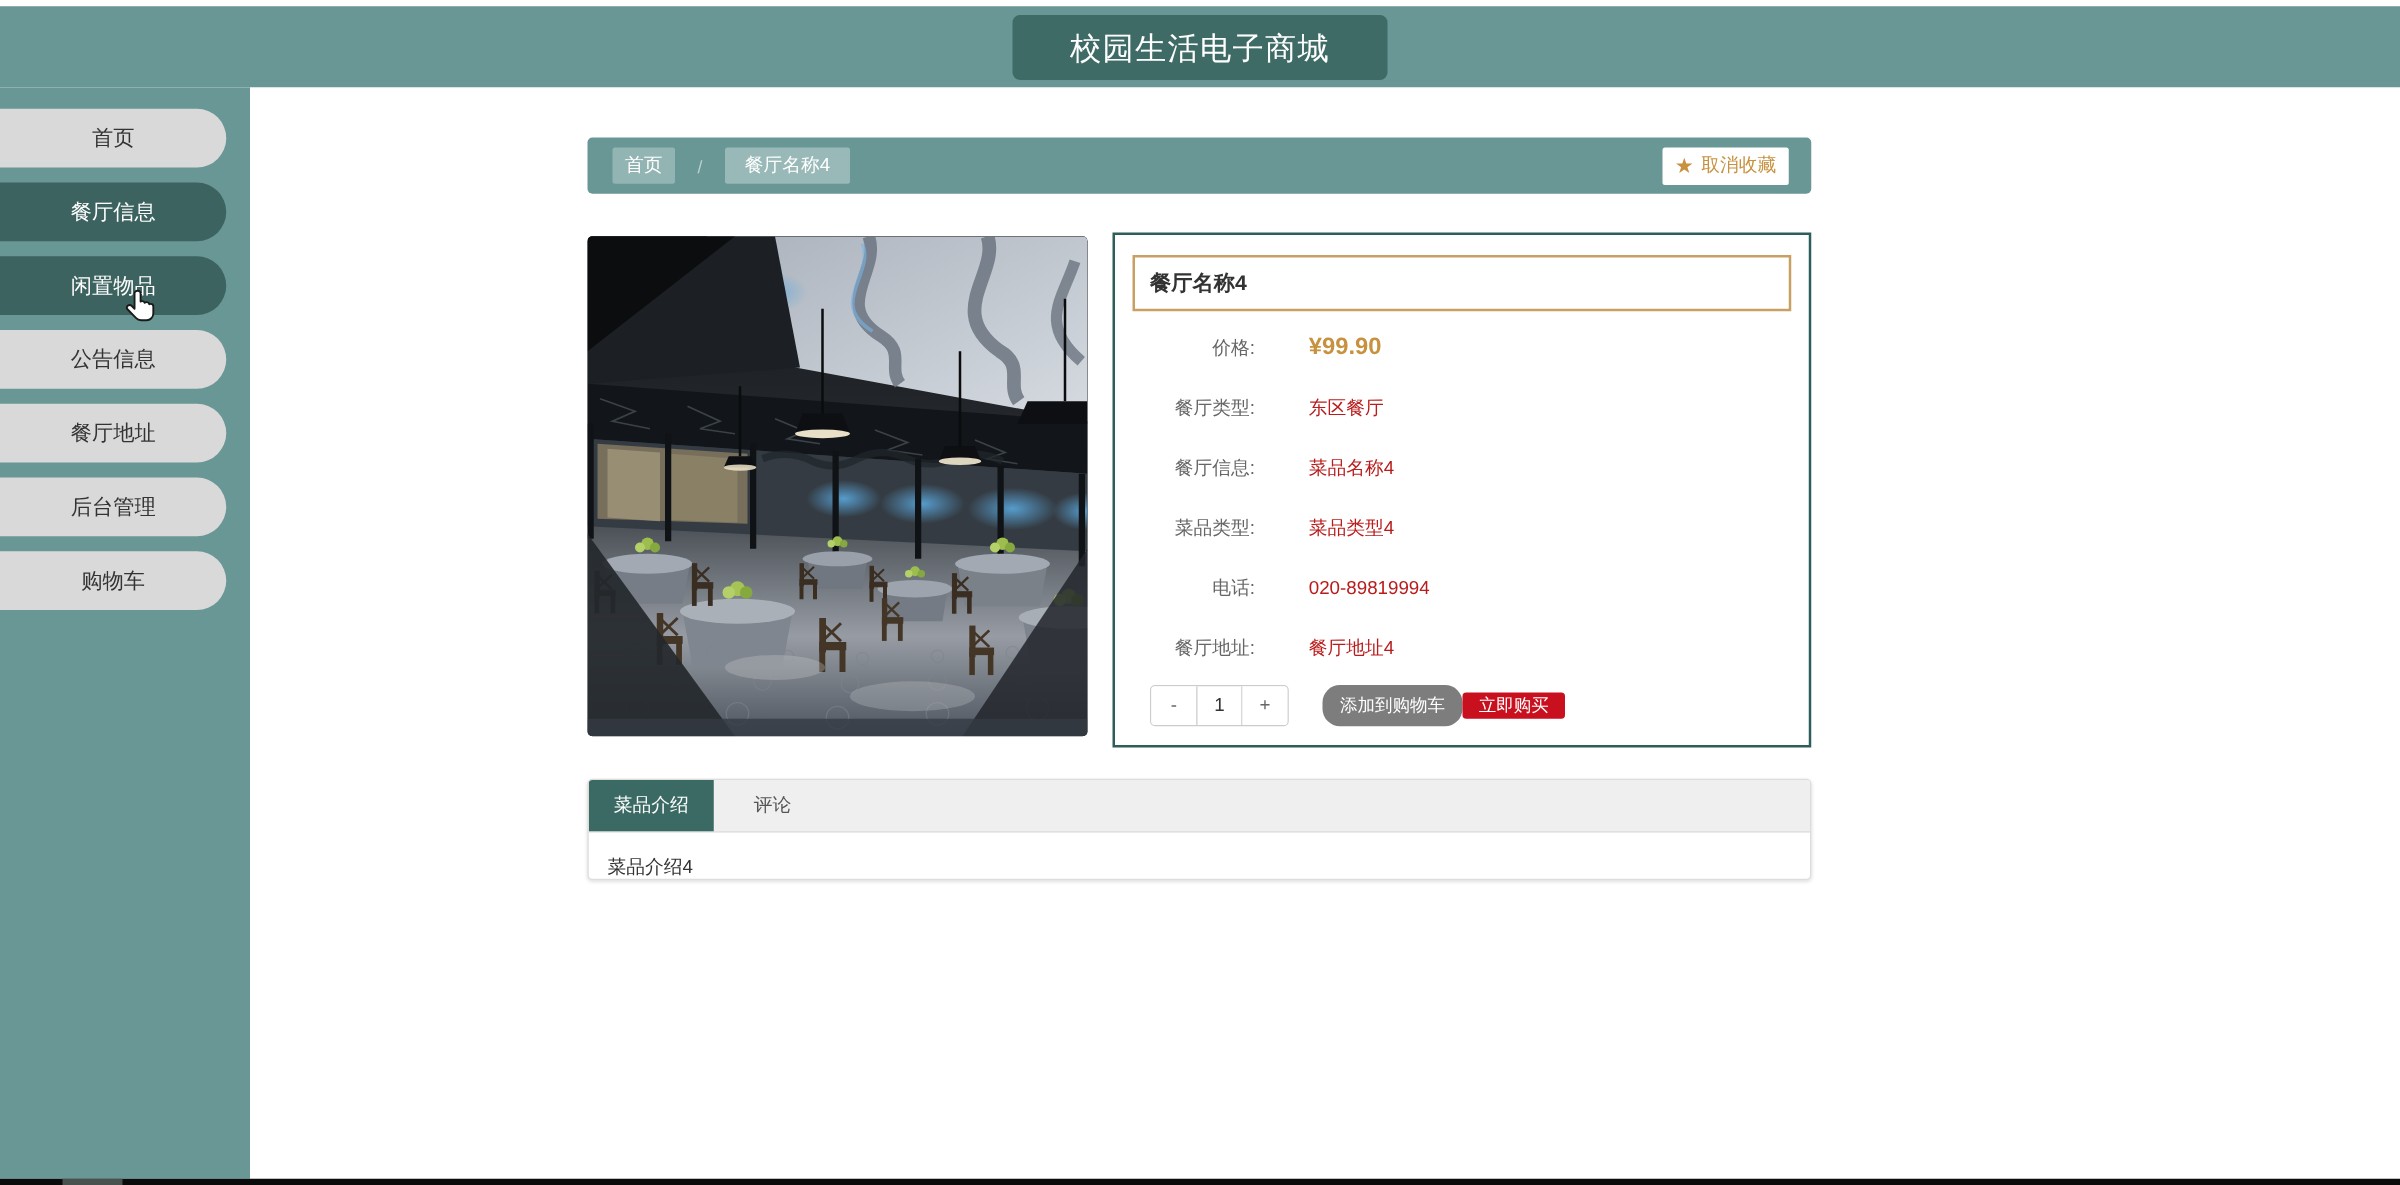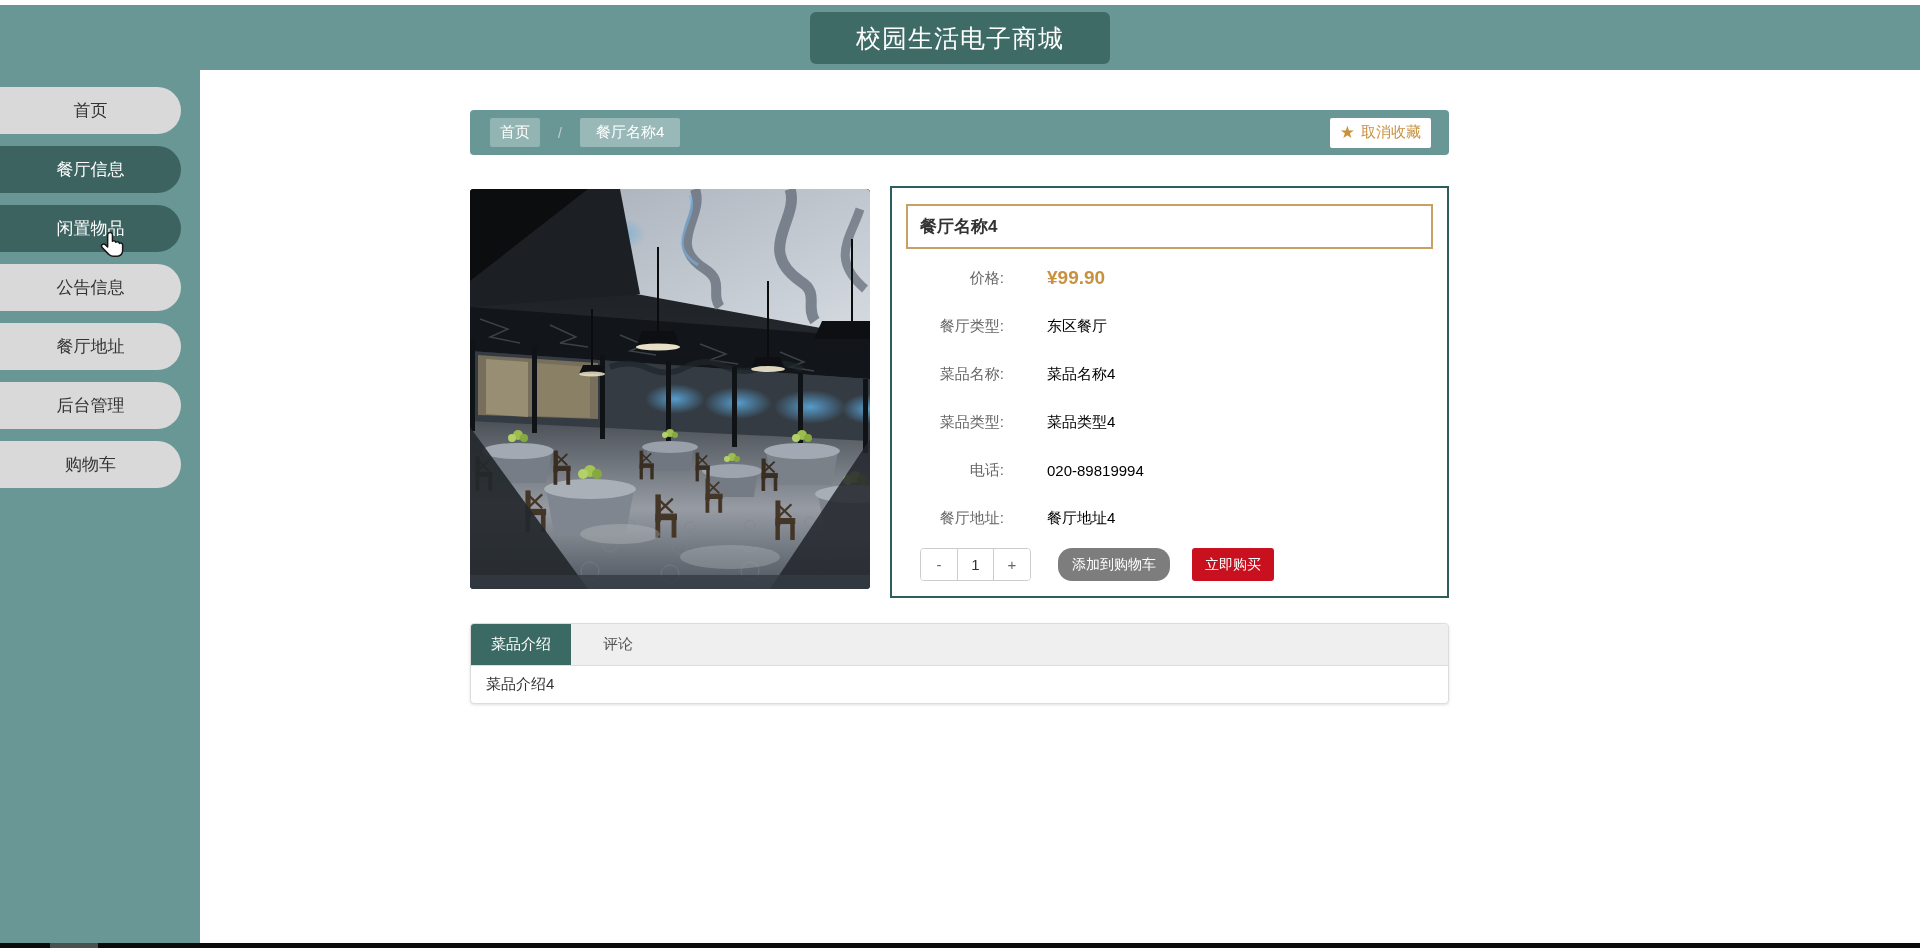--- a/index.html
+++ b/index.html
@@ -36,36 +36,36 @@
   .photo{position:absolute;top:119px;left:0;width:400px;height:400px;border-radius:4px;overflow:hidden;background:#1a1d21;}
   .photo svg{display:block;width:100%;height:100%;}
   
   .panel{position:absolute;top:116px;left:420px;width:559px;height:412px;box-sizing:border-box;
     border:2px solid var(--c-panel-border,#2e5e59);background:#fff;}
   .title-box{margin:16px 14px 0;border:2px solid var(--c-gold-border,#c9a063);padding:9px 12px;
     font-size:17px;font-weight:bold;color:#333;}
   #field-rows{margin-top:5px;}
   .field-row{display:flex;align-items:center;height:48px;padding-left:12px;gap:16px;}
   .field-label{width:100px;text-align:right;color:#666;font-size:15px;white-space:nowrap;}
-  .field-value{margin-left:27px;color:#000000;font-size:15px;}
+  .field-value{margin-left:27px;color:#b91c1c;font-size:15px;}
   .field-value.price{color:var(--c-gold,#c8913f);font-weight:bold;font-size:19px;}
   .actions{display:flex;align-items:center;margin:6px 0 0 28px;}
   .stepper{display:flex;border:1px solid #ccc;border-radius:4px;height:33px;box-sizing:border-box;overflow:hidden;background:#fff;}
   .step-btn{width:36px;background:#fff;border:none;color:#666;font-size:15px;cursor:pointer;font-family:inherit;padding:0;}
   .step-val{width:35px;border-left:1px solid #ccc;border-right:1px solid #ccc;display:flex;align-items:center;justify-content:center;font-size:15px;color:#333;}
   .btn-cart{margin-left:27px;height:33px;padding:0 14px;background:var(--c-gray-btn,#7d7d7d);color:#fff;border:none;border-radius:14px;font-size:14px;cursor:pointer;font-family:inherit;}
-  .btn-buy{margin-left:22px;height:33px;padding:0 13px;background:var(--c-red,#c9101f);color:#fff;border:none;border-radius:3px;font-size:14px;cursor:pointer;font-family:inherit;}
+  .btn-buy{margin-left:0;height:21px;padding:0 13px;background:var(--c-red,#c9101f);color:#fff;border:none;border-radius:3px;font-size:14px;cursor:pointer;font-family:inherit;}
   
   .tabs-card{position:absolute;top:553px;left:0;width:979px;border:1px solid #ddd;border-radius:4px;
     box-shadow:0 1px 3px rgba(0,0,0,.12);overflow:hidden;background:#fff;box-sizing:border-box;}
   .tab-bar{height:41px;background:#efefef;border-bottom:1px solid #ddd;display:flex;text-align:right;}
   .tab{min-width:94px;padding:0 20px;display:flex;align-items:center;justify-content:center;
     font-size:15px;color:#555;cursor:pointer;box-sizing:border-box;}
   .tab-active{background:var(--c-tab-active,#3b6a64);color:#fff;}
-  .tab-content{height:37px;display:flex;align-items:center;padding-left:15px;font-size:15px;color:#333;}
+  .tab-content{height:37px;display:flex;align-items:flex-end;padding-left:15px;font-size:15px;color:#333;}
   
   .bottom-strip{position:absolute;left:0;bottom:0;width:1920px;height:5px;background:#0b0b0b;}
   .scroll-thumb{position:absolute;left:50px;top:0;width:48px;height:5px;background:#49524f;cursor:pointer;}
   
   .cursor{position:absolute;left:100px;top:231px;width:26px;height:30px;z-index:50;pointer-events:none;}
 </style>
 </head>
 <body>
 
 <div class="page">
@@ -348,21 +348,21 @@
         <div id="field-rows">
             <div class="field-row">
               <span class="field-label">价格:</span>
               <span class="field-value price">¥99.90</span>
             </div>
             <div class="field-row">
               <span class="field-label">餐厅类型:</span>
               <span class="field-value">东区餐厅</span>
             </div>
             <div class="field-row">
-              <span class="field-label">菜品名称:</span>
+              <span class="field-label">餐厅信息:</span>
               <span class="field-value">菜品名称4</span>
             </div>
             <div class="field-row">
               <span class="field-label">菜品类型:</span>
               <span class="field-value">菜品类型4</span>
             </div>
             <div class="field-row">
               <span class="field-label">电话:</span>
               <span class="field-value">020-89819994</span>
             </div>

